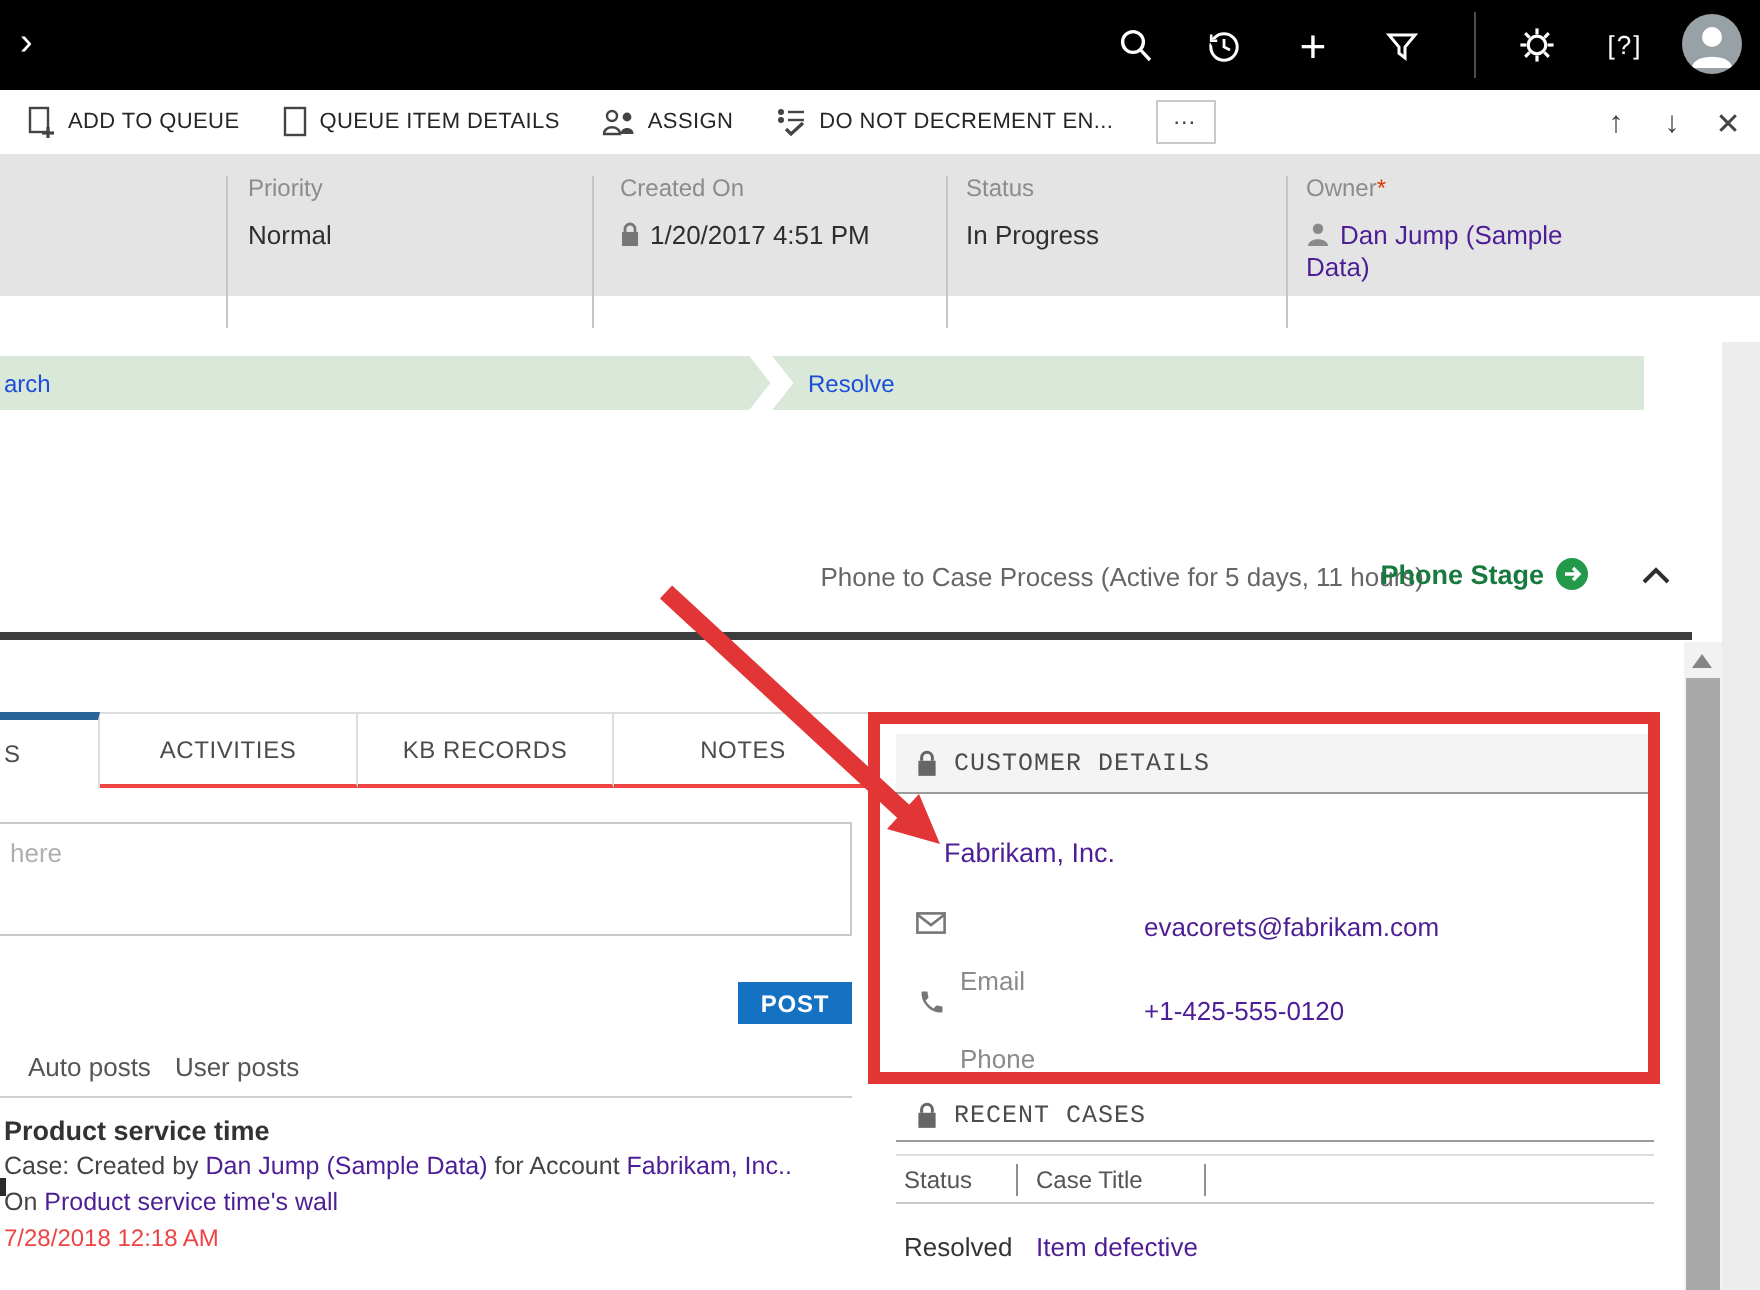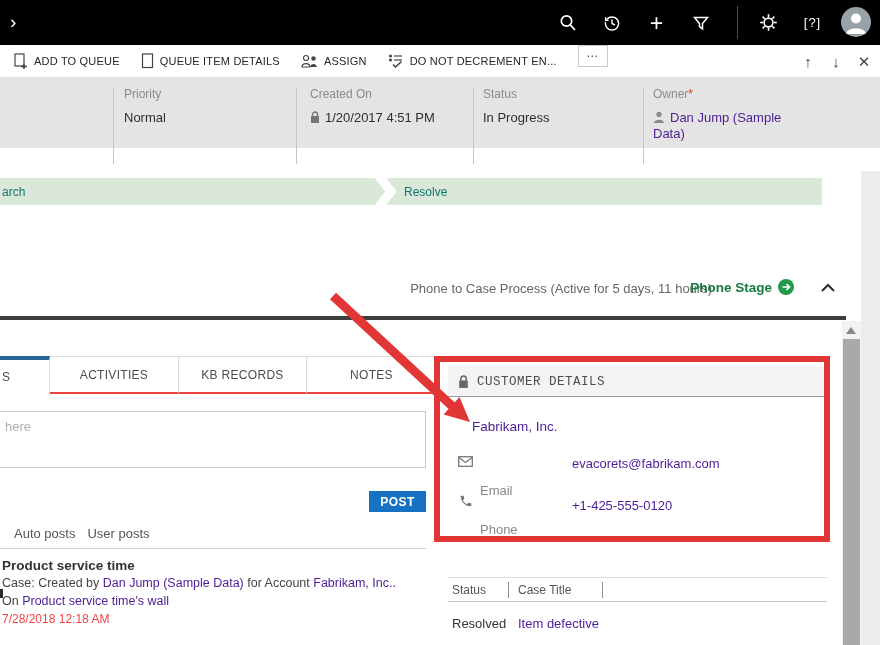--- a/index.html
+++ b/index.html
@@ -10,39 +10,39 @@
   
   .topbar { position:absolute; left:0; top:0; width:880px; height:45px; background:#000; }
   .topbar .navchev { position:absolute; left:10px; top:10px; width:22px; height:24px; color:#fff; font-size:19px; line-height:24px; cursor:pointer; }
   .tb-btn { position:absolute; top:7px; width:31px; height:31px; display:flex; align-items:center; justify-content:center; cursor:pointer; }
   .tb-plus { color:#fff; font-size:23px; font-weight:300; line-height:28px; }
   .tb-sep { position:absolute; left:737px; top:6px; width:1px; height:33px; background:#4d4d4d; }
   .tb-help { color:#fff; font-size:13px; letter-spacing:1px; }
   .avatar { position:absolute; left:841px; top:7px; width:30px; height:30px; border-radius:50%; background:#98a1a6; overflow:hidden; cursor:pointer; }
 
   
-  .cmdbar { position:absolute; left:0; top:45px; width:880px; height:33px; background:#fff; border-bottom:1px solid #e3e3e3; display:flex; padding-left:13px; }
+  .cmdbar { position:absolute; left:0; top:45px; width:880px; height:33px; background:#fff; border-bottom:1px solid #e3e3e3; display:flex; align-items:center; padding-left:13px; }
   .cmd-item { display:flex; align-items:center; gap:6px; margin-right:21px; cursor:pointer; white-space:nowrap; }
   .cmd-item span.lbl { font-size:11px; color:#262626; letter-spacing:.2px; }
   .cmd-more { width:30px; height:22px; border:1px solid #c9c9c9; display:flex; align-items:center; justify-content:center; font-size:12px; color:#444; letter-spacing:1px; cursor:pointer; padding-bottom:6px; }
   .cmd-nav { position:absolute; top:0; height:33px; width:22px; display:flex; align-items:center; justify-content:center; font-size:15px; color:#444; cursor:pointer; }
 
   
   .rec-header { position:absolute; left:0; top:78px; width:880px; height:70px; background:#e4e4e4; }
   .hdr-div { position:absolute; top:10px; height:76px; width:1px; background:#c6c6c6; }
   .hfield { position:absolute; top:9px; }
   .hfield .flabel { font-size:12px; color:#8c8c8c; }
   .hfield .fvalue { font-size:13px; color:#2e2e2e; margin-top:9px; display:flex; align-items:center; gap:5px; }
   .req { color:#d83b01; font-size:12px; vertical-align:top; }
   .owner-val { font-size:13px; margin-top:9px; width:158px; line-height:16px; }
   .owner-val a, .blue { color:#4c1d95; text-decoration:none; cursor:pointer; }
 
   
   .proc-bar { position:absolute; left:0; top:178px; width:822px; height:27px; background:#d9e8d9; }
-  .proc-stage { position:absolute; top:0; height:27px; display:flex; align-items:center; font-size:12px; color:#0f766e; cursor:pointer; }
+  .proc-stage { position:absolute; top:0; height:27px; display:flex; align-items:center; font-size:12px; color:#1d4ed8; cursor:pointer; }
   .proc-chevron { position:absolute; left:374px; top:0; }
 
   .proc-info { position:absolute; left:0; top:278px; width:846px; height:24px; }
   .proc-text { position:absolute; right:134px; top:3px; font-size:13px; color:#666; white-space:nowrap; }
   .next-stage { position:absolute; right:52px; top:1px; display:flex; align-items:center; gap:6px; cursor:pointer; }
   .next-stage .ns-lbl { font-size:13.5px; font-weight:bold; color:#187a3e; }
   .collapse-btn { position:absolute; right:8px; top:4px; width:18px; height:14px; cursor:pointer; }
   .dark-rule { position:absolute; left:0; top:316px; width:846px; height:4px; background:#3d3d3d; }
 
   
@@ -337,20 +337,29 @@
   <a class="blue cd-val" style="position:absolute;left:572px;top:456px;">evacorets@fabrikam.com</a>
 
   <span style="position:absolute;left:459px;top:494px;">
     <svg width="14" height="14" viewBox="0 0 24 24">
         <path d="M6.6 10.8c1.5 2.9 3.8 5.2 6.7 6.7l2.2-2.2c.3-.3.7-.4 1-.2 1.1.4 2.3.6 3.5.6.6 0 1 .4 1 1V20c0 .6-.4 1-1 1C10.6 21 3 13.4 3 4c0-.6.4-1 1-1h3.3c.6 0 1 .4 1 1 0 1.2.2 2.4.6 3.5.1.3 0 .7-.2 1l-2.1 2.3z" fill="#777"></path>
       </svg>
   </span>
   <span class="cd-row-label" style="position:absolute;left:480px;top:495px;">Phone</span>
   <a class="blue cd-val" style="position:absolute;left:572px;top:498px;">+1-425-555-0120</a>
 
+  <div class="panel rc-header panel-hd">
+    <span>
+      <svg width="11" height="14" viewBox="0 0 10 13">
+          <path d="M2.5 5 V3.5 a2.5 2.5 0 0 1 5 0 V5" fill="none" stroke="#666" stroke-width="1.4"></path>
+          <rect x="1" y="5" width="8" height="7" fill="#666"></rect>
+        </svg>
+    </span>
+    <span class="phd-lbl">RECENT CASES</span>
+  </div>
 
   <div class="rc-thead-top"></div>
   <span class="rc-col" style="left:452px;">Status</span>
   <span class="rc-col-div" style="left:508px;"></span>
   <span class="rc-col" style="left:518px;">Case Title</span>
   <span class="rc-col-div" style="left:602px;"></span>
   <div class="rc-thead-bot"></div>
 
   <span class="rc-cell" style="left:452px;color:#333;">Resolved</span>
   <a class="rc-cell blue" style="left:518px;">Item defective</a>

